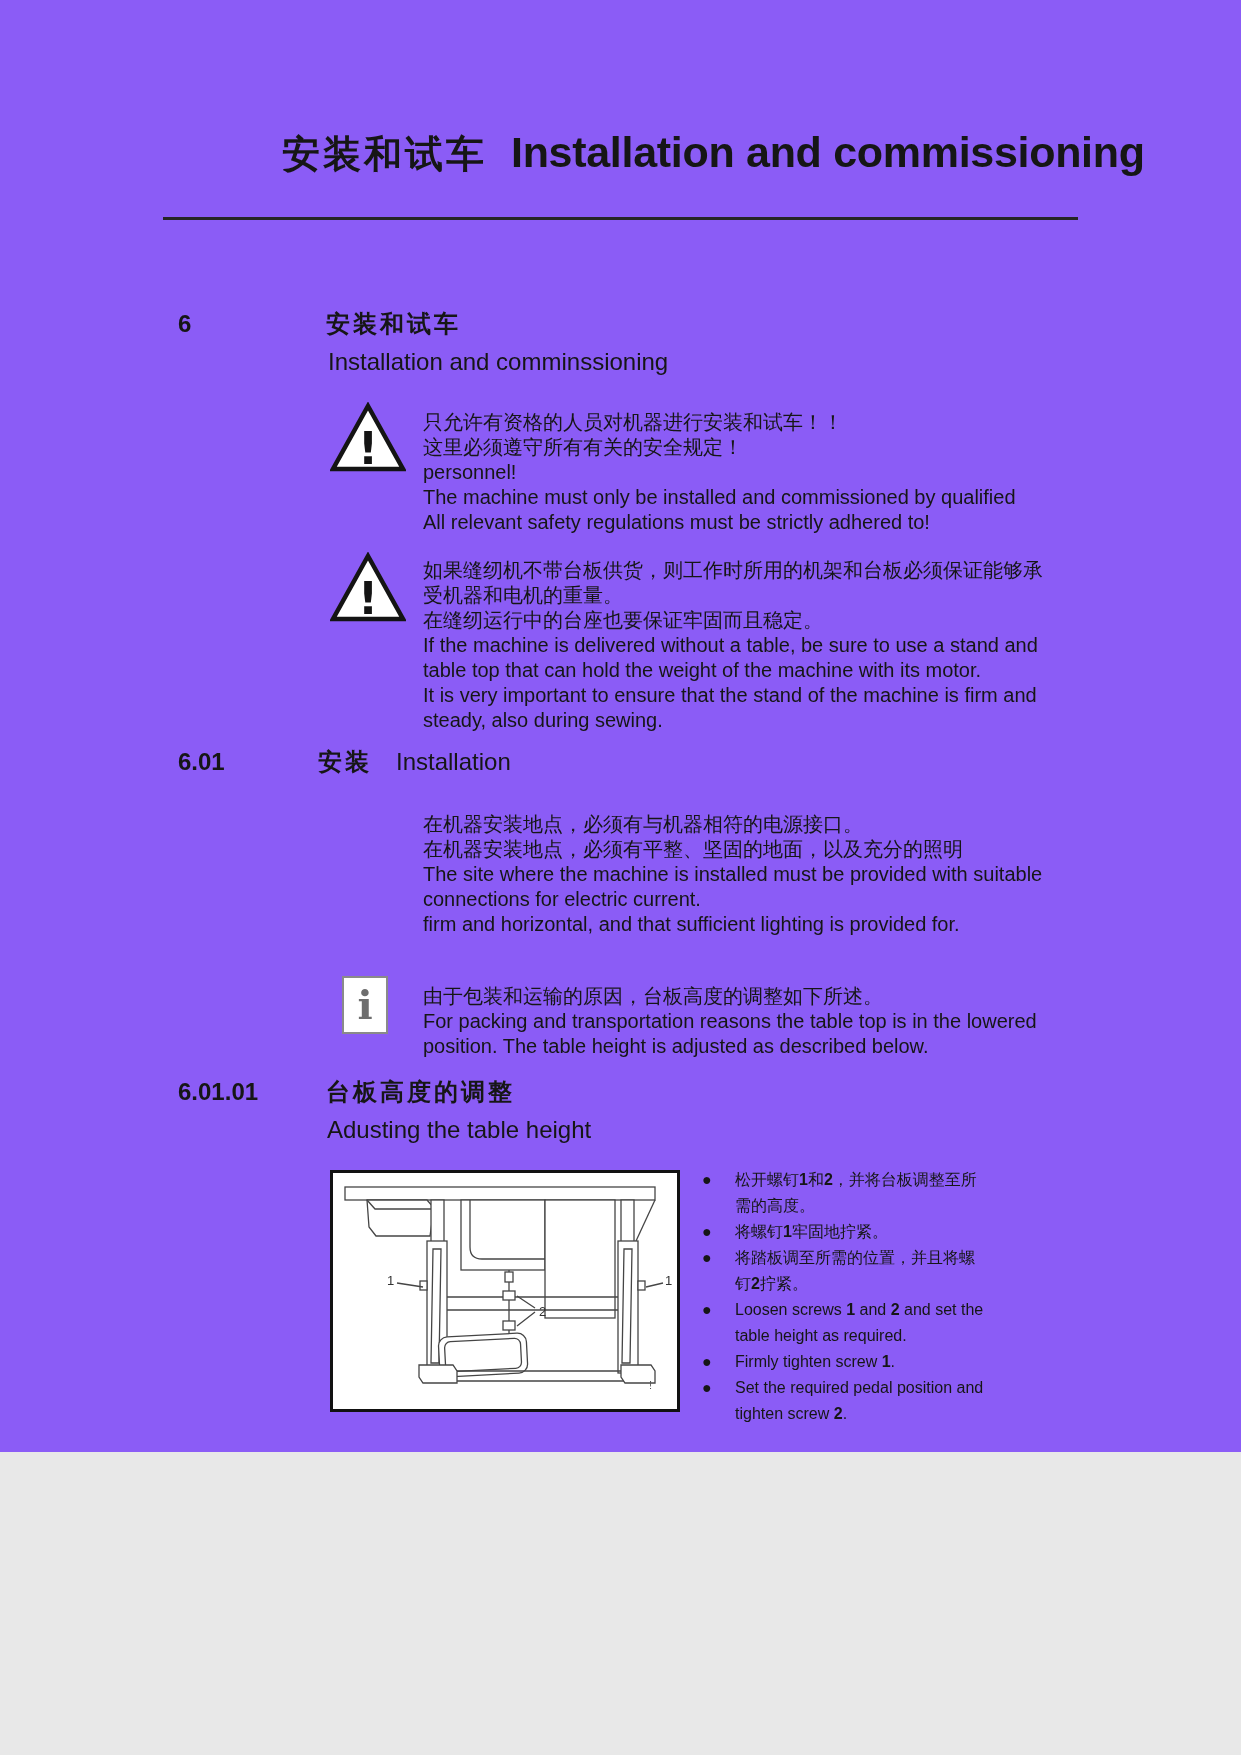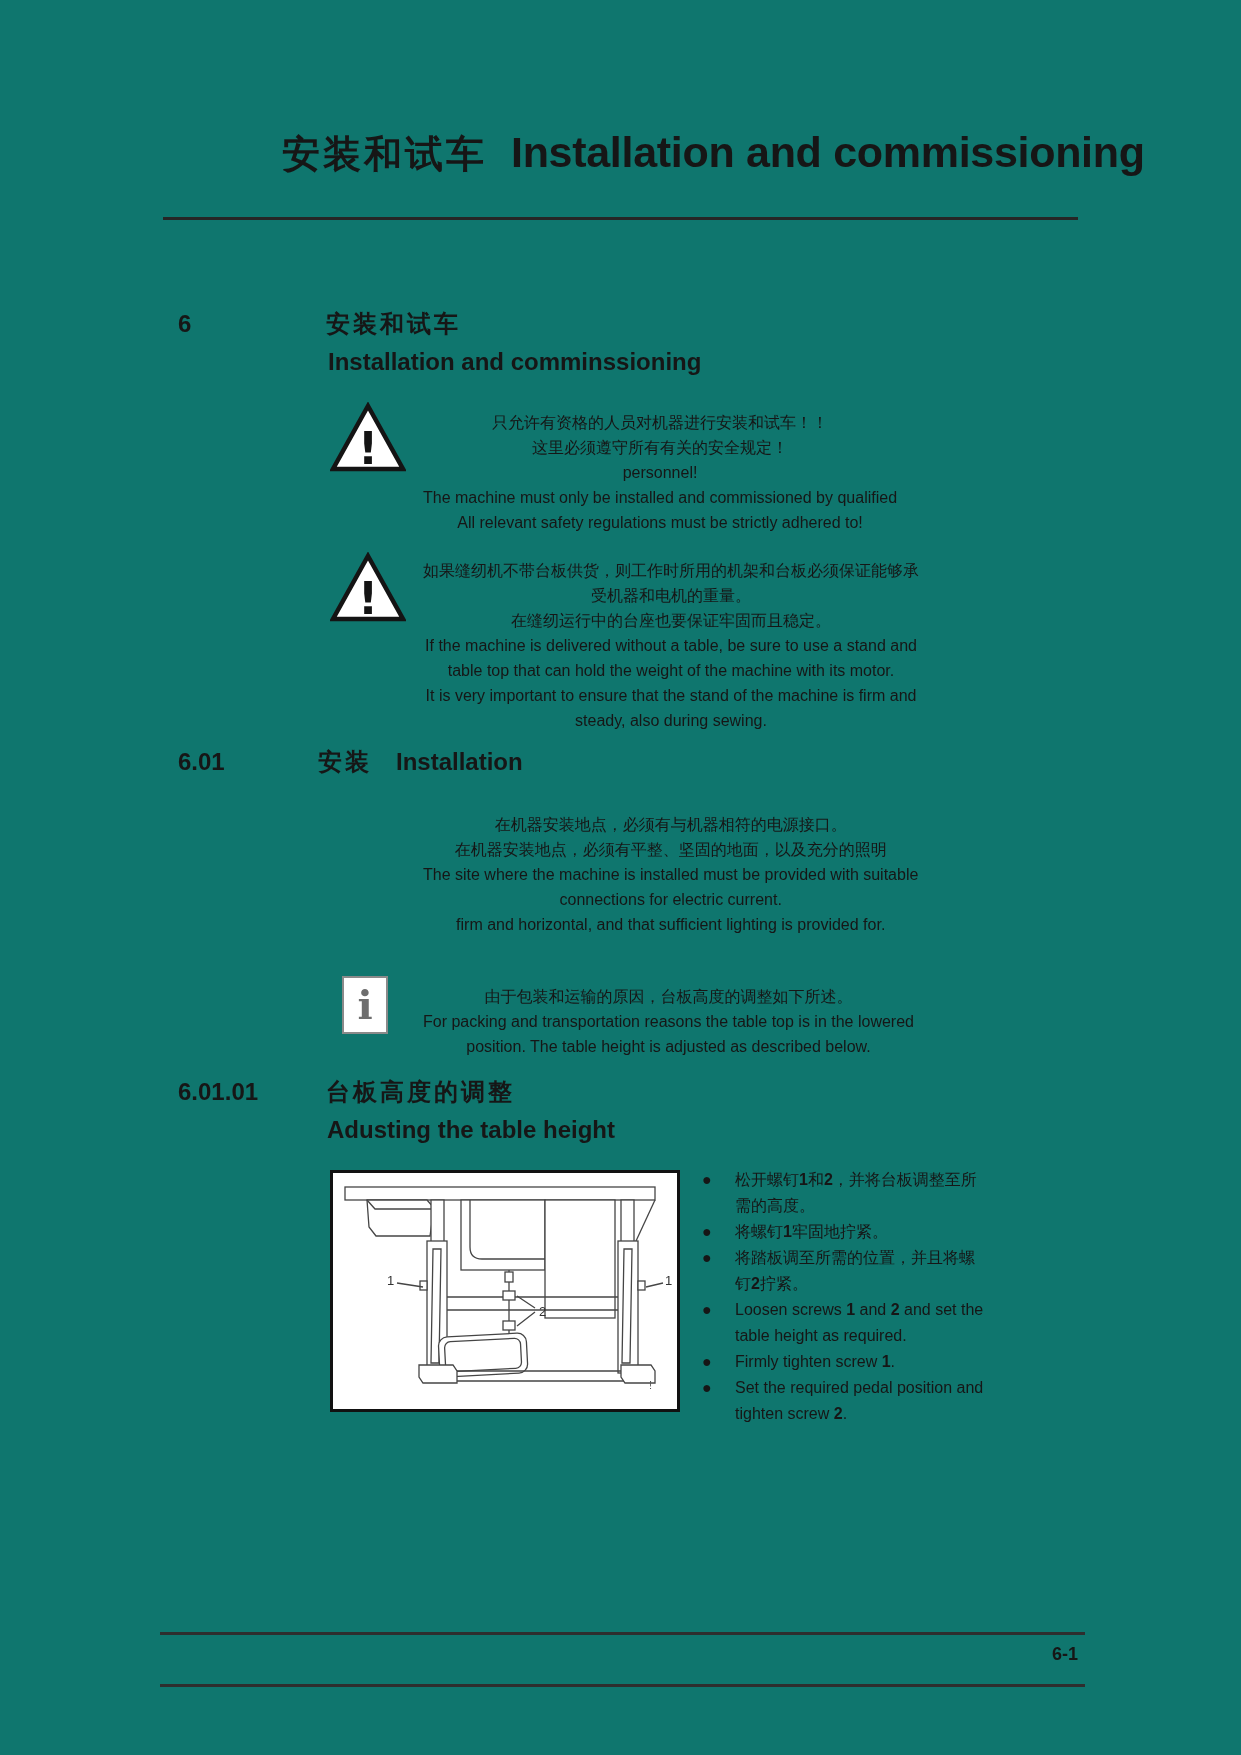--- a/index.html
+++ b/index.html
@@ -1,33 +1,33 @@
 <!DOCTYPE html>
 <html><head>
 <meta charset="utf-8">
 <style>
   html,body{margin:0;padding:0;background:#e8e8e8;}
   .page{
-    position:relative;width:1241px;height:1755px;background:#0f766e;
+    position:relative;width:1241px;height:1452px;background:#8b5cf6;
     font-family:"Liberation Sans","DejaVu Sans",sans-serif;color:#161616;
     overflow:hidden;margin:0 auto;
   }
   .abs{position:absolute;}
   
   .title{display:flex;align-items:baseline;gap:24px;white-space:nowrap;}
   .title-zh{font-size:38px;font-weight:bold;letter-spacing:3px;}
   .title-en{font-size:43px;font-weight:bold;letter-spacing:-0.3px;}
   .hrule{background:#262626;height:3px;}
   .hrule-thin{background:#2e2e2e;height:3px;}
   
   .sec-num{font-size:24px;font-weight:bold;white-space:nowrap;}
   .sec-zh{font-size:24px;font-weight:bold;letter-spacing:3px;white-space:nowrap;}
-  .sec-en{font-size:24px;font-weight:bold;white-space:nowrap;}
-  
-  .pblock .tline{font-size:16px;line-height:25px;white-space:nowrap;text-align:center;}
+  .sec-en{font-size:24px;font-weight:normal;white-space:nowrap;}
+  
+  .pblock .tline{font-size:20px;line-height:25px;white-space:nowrap;}
   
   .warn-icon svg{display:block;}
   
   .info-box{
     width:46px;height:58px;border:2px solid #8a8a8a;background:#fff;
     display:flex;align-items:center;justify-content:center;box-sizing:border-box;
   }
   .info-glyph{font-family:"DejaVu Serif","Liberation Serif",serif;
     font-size:40px;font-weight:bold;color:#6e6e6e;line-height:1;}
   

